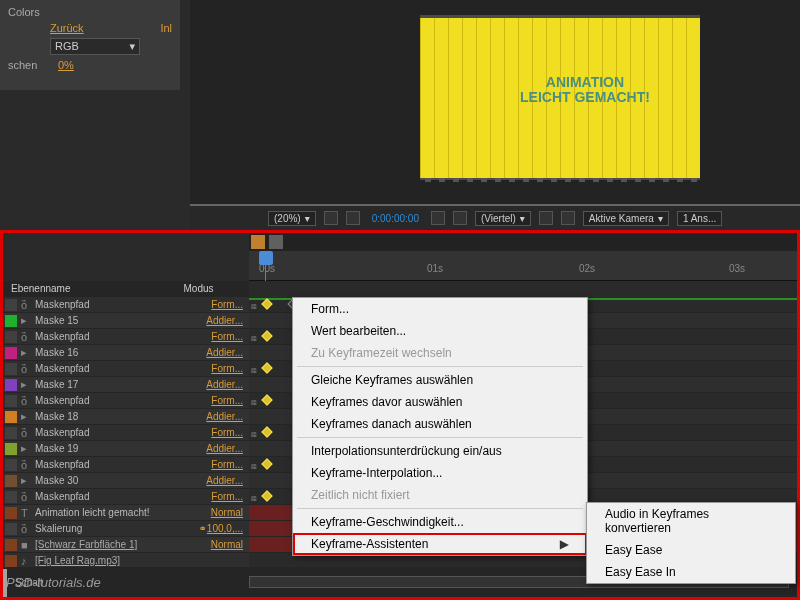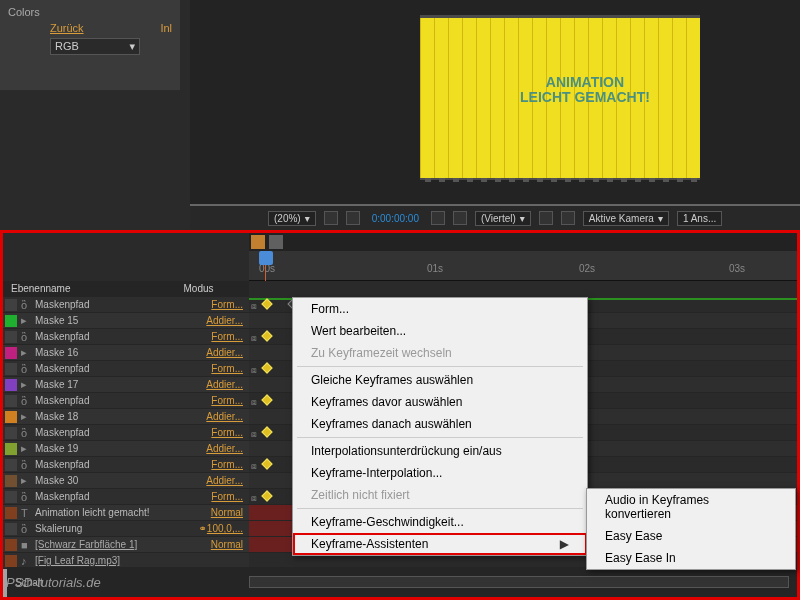--- a/index.html
+++ b/index.html
@@ -61,40 +61,44 @@
 .tb-label { color: #aaa; font-size: 10px; }
 .zoom-bar { flex: 1; height: 12px; background: #333; border: 1px solid #555; margin-left: 200px; }
 
 .context-menu { position: absolute; top: 297px; left: 292px; width: 296px; background: #f0f0f0; border: 1px solid #999; box-shadow: 2px 2px 6px rgba(0,0,0,0.5); font-size: 12px; color: #000; z-index: 100; }
 .cm-item { padding: 4px 18px; }
 .cm-item.disabled { color: #999; }
 .cm-sep { height: 1px; background: #ccc; margin: 2px 4px; }
 .cm-item.highlight { border: 2px solid #e00000; display: flex; justify-content: space-between; padding: 2px 16px; }
 .cm-arrow { color: #333; }
 
-.submenu { position: absolute; top: 488px; left: 586px; width: 210px; background: #f0f0f0; border: 1px solid #999; box-shadow: 2px 2px 6px rgba(0,0,0,0.5); font-size: 12px; color: #000; z-index: 101; }
+.submenu { position: absolute; top: 502px; left: 586px; width: 210px; background: #f0f0f0; border: 1px solid #999; box-shadow: 2px 2px 6px rgba(0,0,0,0.5); font-size: 12px; color: #000; z-index: 101; }
 
 .watermark { position: absolute; bottom: 10px; left: 6px; color: #999; font-size: 13px; font-style: italic; z-index: 50; }
 </style>
 </head>
 <body>
 
 <div class="top-left-panel">
   <div class="prop-row">
       <span class="prop-label">Colors</span>
     </div>
   <div class="prop-row" style="padding-left:46px">
       <span class="prop-link">Zurück</span>
       <span style="margin-left:auto;color:#d89c3a">Inl</span>
     </div>
   <div class="prop-row" style="padding-left:46px">
       <span class="dropdown">
         <span>RGB</span>
         <span>▾</span>
       </span>
+    </div>
+  <div class="prop-row">
+      <span class="prop-label">schen</span>
+      <span class="prop-link">0%</span>
     </div>
 </div>
 
 <div class="preview">
   <div class="preview-canvas">
     <div class="pencils">
       <div class="pencil"></div>
         <div class="pencil"></div>
         <div class="pencil"></div>
         <div class="pencil"></div>

